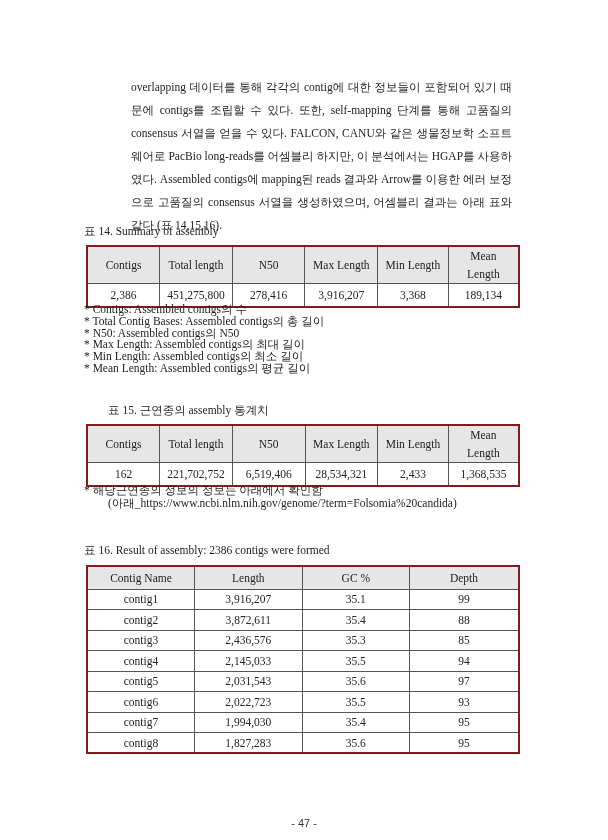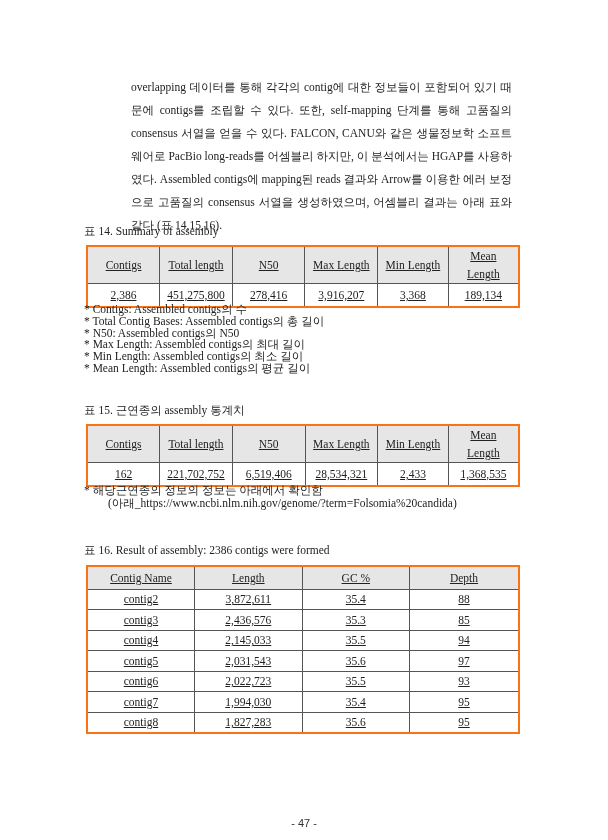--- a/index.html
+++ b/index.html
@@ -5,21 +5,21 @@
   html, body { margin:0; padding:0; background:#ffffff; }
   body { width:608px; height:840px; position:relative; overflow:hidden;
          font-family:"Liberation Serif","DejaVu Serif",serif; color:#222; }
   .para { position:absolute; left:119px; top:64px; width:405px;
           font-size:11.5px; line-height:23px; text-align:justify; }
   .para p { margin:12px; }
   .caption { position:absolute; left:84px; font-size:11.5px; white-space:nowrap; }
   table.t { position:absolute; border-collapse:collapse; font-size:11.5px; }
   table.t td, table.t th { border:1px solid #555; text-align:center; font-weight:normal; padding:0; }
   table.t th { background:#e6e6e6; }
-  table.frame { border:2px solid #f97316;text-decoration:underline; }
+  table.frame { border:2px solid #7f1d1d; }
   .notes { position:absolute; left:84px; font-size:11.5px; line-height:11.8px; }
   .notes div { white-space:nowrap; }
   .page-num { position:absolute; left:0; width:608px; top:817px; text-align:center;
               font-family:"Liberation Sans","DejaVu Sans",sans-serif; font-size:11px; color:#333; }
 </style>
 </head>
 <body>
 
 <div class="para">
   <p>overlapping 데이터를 통해 각각의 contig에 대한 정보들이 포함되어 있기 때문에 contigs를 조립할 수 있다. 또한, self-mapping 단계를 통해 고품질의 consensus 서열을 얻을 수 있다. FALCON, CANU와 같은 생물정보학 소프트웨어로 PacBio long-reads를 어셈블리 하지만, 이 분석에서는 HGAP를 사용하였다. Assembled contigs에 mapping된 reads 결과와 Arrow를 이용한 에러 보정으로 고품질의 consensus 서열을 생성하였으며, 어셈블리 결과는 아래 표와 같다 (표 14,15,16).</p>
@@ -56,21 +56,21 @@
   </table>
 <div class="notes" style="top:304px;">
   <div>* Contigs: Assembled contigs의 수</div>
   <div>* Total Contig Bases: Assembled contigs의 총 길이</div>
   <div>* N50: Assembled contigs의 N50</div>
   <div>* Max Length: Assembled contigs의 최대 길이</div>
   <div>* Min Length: Assembled contigs의 최소 길이</div>
   <div>* Mean Length: Assembled contigs의 평균 길이</div>
 </div>
 
-<div class="caption" style="top:403px;">표 15. 근연종의 assembly 통계치</div>
+<div class="caption" style="top:403px;margin-left:24px;">표 15. 근연종의 assembly 통계치</div>
 <table class="t frame" style="left:86px; top:424px; width:434px;">
   <colgroup>
       <col style="width:73px">
       <col style="width:73px">
       <col style="width:73px">
       <col style="width:73px">
       <col style="width:71px">
       <col style="width:71px">
     </colgroup>
   <tbody>
@@ -108,20 +108,26 @@
   <tbody>
       <tr style="height:23px">
     <th>Contig Name</th>
     <th>Length</th>
     <th>GC %</th>
     <th>Depth</th>
   </tr>
   </tbody>
     <tbody id="t16-body">
       <tr style="height: 20.5px;">
+        <td>contig1</td>
+        <td>3,916,207</td>
+        <td>35.1</td>
+        <td>99</td>
+      </tr>
+      <tr style="height: 20.5px;">
         <td>contig2</td>
         <td>3,872,611</td>
         <td>35.4</td>
         <td>88</td>
       </tr>
       <tr style="height: 20.5px;">
         <td>contig3</td>
         <td>2,436,576</td>
         <td>35.3</td>
         <td>85</td>

